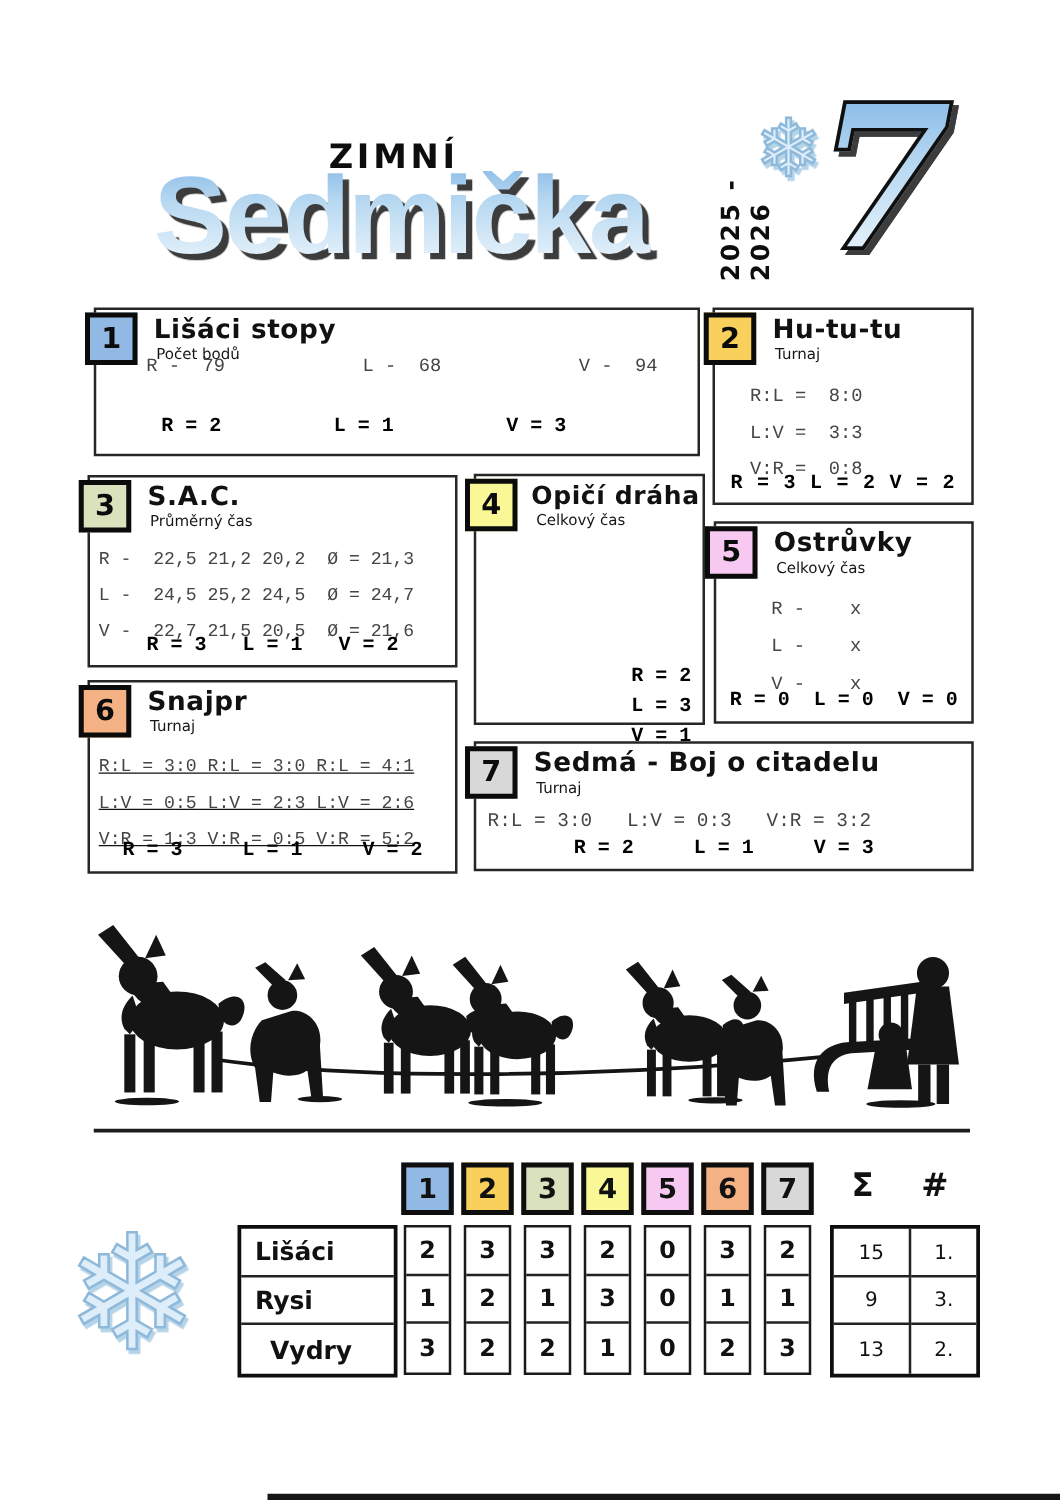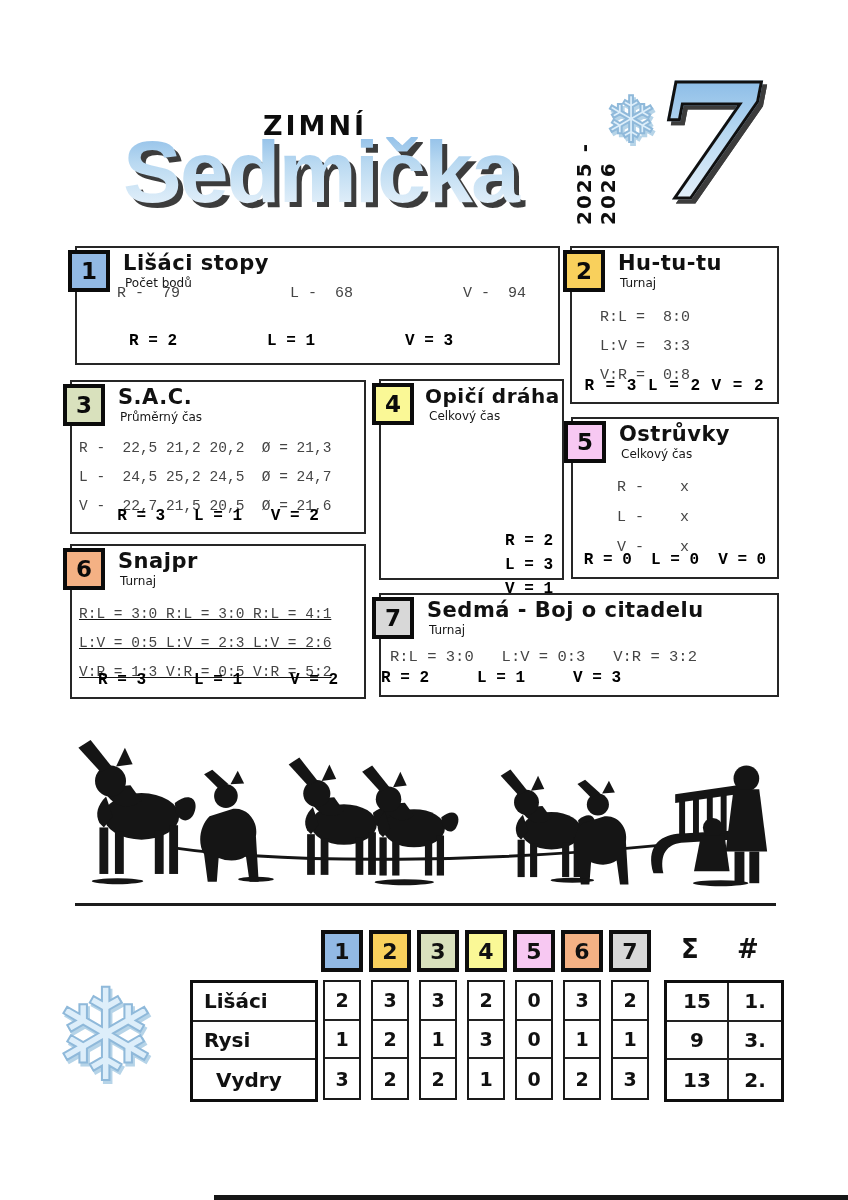--- a/index.html
+++ b/index.html
@@ -68,21 +68,21 @@
   .g5 .res{position:absolute;left:0;bottom:8px;width:100%;text-align:center;font-size:16px;}
 
   .g6{left:70px;top:544px;width:292px;height:151px;}
   .g6 .rows{position:absolute;left:7px;top:54px;line-height:29px;text-decoration:underline;}
   .g6 .rows .mono-row{font-size:14.5px;}
   .g6 .res{position:absolute;left:0;bottom:8px;width:100%;text-align:center;font-size:16px;}
 
   .g7{left:379px;top:593px;width:396px;height:100px;}
   .g7 .rows{position:absolute;left:9px;top:53px;}
   .g7 .rows .mono-row{font-size:15.5px;}
-  .g7 .res{position:absolute;left:0;top:74px;width:100%;font-size:16px;}
+  .g7 .res{position:absolute;left:0;top:74px;width:100%;text-align:center;font-size:16px;}
 
   
   .dogs{position:absolute;left:78px;top:730px;width:702px;height:168px;}
   .divider{position:absolute;left:75px;top:903px;width:701px;height:3px;background:#1c1c1c;}
   .bottom-edge{position:absolute;left:214px;top:1195px;width:634px;height:5px;background:#161616;}
 
   
   .hdr-squares{position:absolute;left:321px;top:930px;display:flex;gap:6px;}
   .hdr-sq{width:34px;height:34px;border:4px solid #0e0e0e;display:flex;align-items:center;
           justify-content:center;font-size:22px;font-weight:bold;}
@@ -95,21 +95,21 @@
   .name-cell{display:flex;align-items:center;padding-left:11px;font-size:20px;font-weight:bold;
           border-bottom:2px solid #222;}
   .name-cell:last-child{border-bottom:none;padding-left:23px;}
   .score-cols{position:absolute;left:323px;top:980px;display:flex;gap:10px;}
   .score-col{width:34px;height:116px;border:2px solid #1a1a1a;display:grid;grid-template-rows:1fr 1fr 1fr;}
   .score-cell{display:flex;align-items:center;justify-content:center;font-size:19px;font-weight:bold;
           border-bottom:2px solid #222;}
   .score-cell:last-child{border-bottom:none;}
   .sum-box{position:absolute;left:664px;top:980px;width:114px;height:116px;
           border:3px solid #0e0e0e;display:grid;grid-template-columns:62px 1fr;grid-template-rows:1fr 1fr 1fr;}
-  .sum-cell{display:flex;align-items:center;justify-content:center;font-size:20px;font-weight:bold;
+  .sum-cell{display:flex;align-items:center;justify-content:center;font-size:16px;font-weight:normal;
           border-bottom:2px solid #222;}
   .sum-cell.c1{border-right:2px solid #222;}
   .sum-cell.r3{border-bottom:none;}
 </style>
 </head>
 <body>
 
 <div class="kicker">ZIMNÍ</div>
 <div class="main-title">Sedmička</div>
 <div class="season">2025 - 2026</div>

